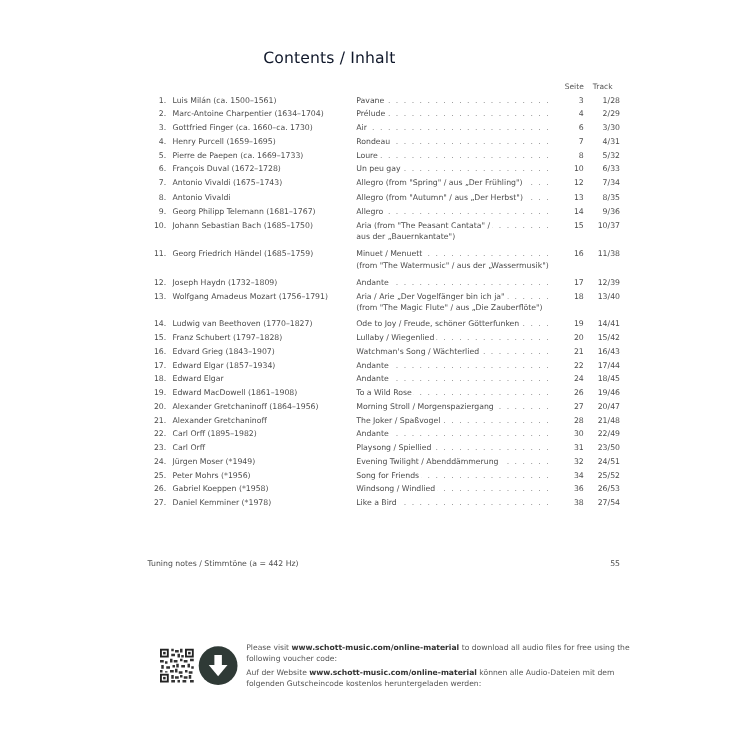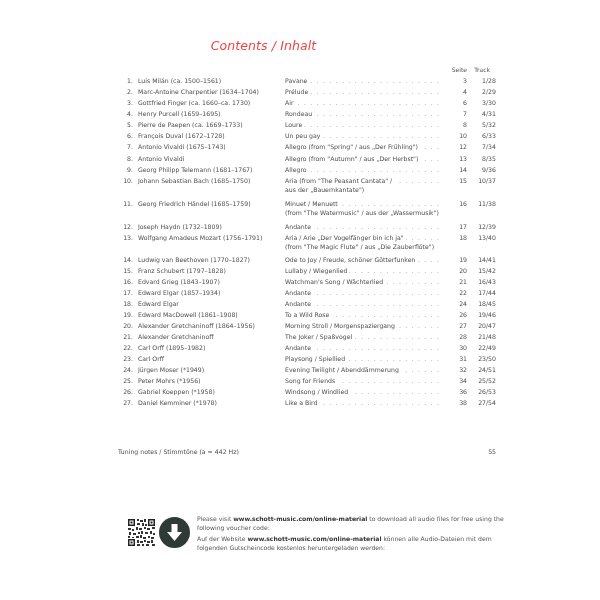--- a/index.html
+++ b/index.html
@@ -15,23 +15,22 @@
       font-family: "DejaVu Sans", sans-serif;
       color: #4a4a4a;
     }
     .page-title {
       position: absolute;
       top: 38px;
       left: 0;
       width: 527px;
       text-align: center;
       font-size: 12.5px;
-      color: #ef4444;
+      color: #0f172a;
       letter-spacing: 0.1px;
-      font-style: italic;
     }
     .col-headers {
       position: absolute;
       top: 66px;
       left: 447px;
       width: 50px;
       height: 10px;
       font-size: 6px;
       color: #555;
     }

